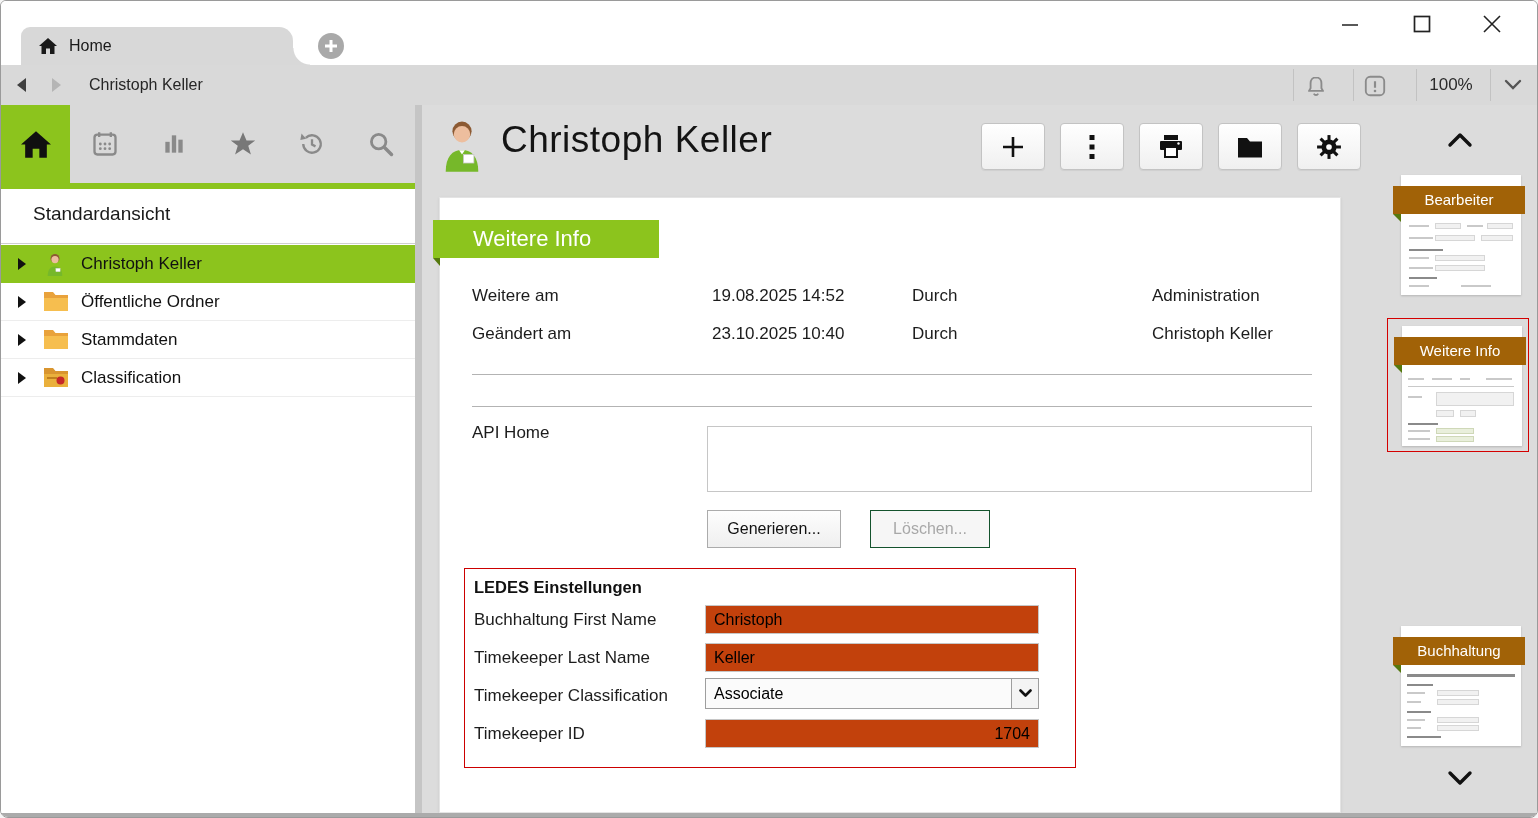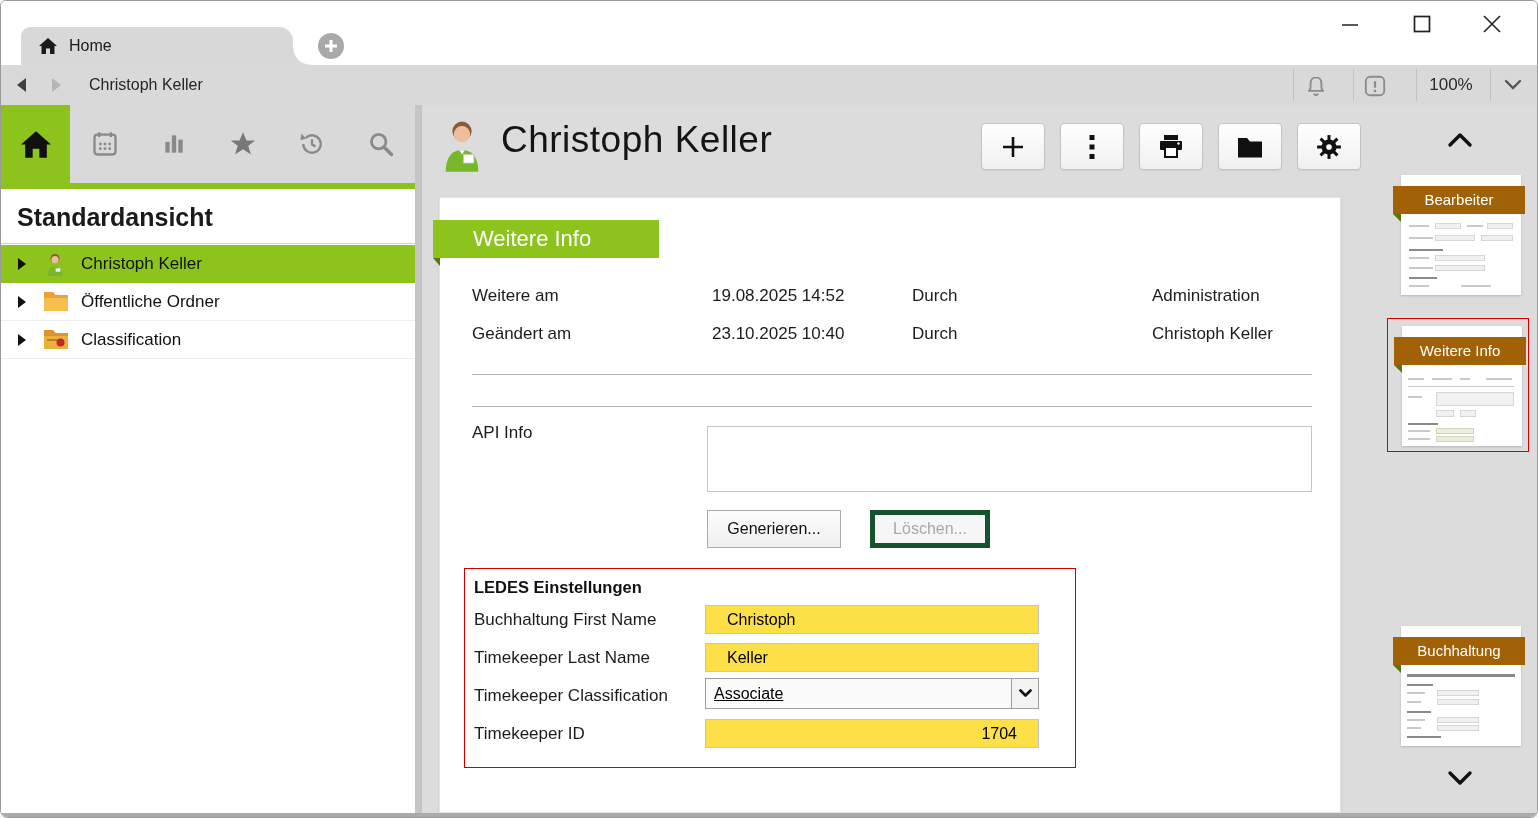--- a/index.html
+++ b/index.html
@@ -26,21 +26,21 @@
   #zoom-level{position:absolute;left:1424px;top:64px;width:52px;height:40px;line-height:40px;text-align:center;font-size:17px;color:#2b2b2b;cursor:default;}
   #nav-chevron{position:absolute;left:1502px;top:77px;width:22px;height:16px;cursor:pointer;}
 
   
   #sidebar{position:absolute;left:0;top:104px;width:414px;height:708px;background:#fff;}
   #iconstrip{position:absolute;left:0;top:0;width:414px;height:78px;background:#d9d9d9;display:flex;}
   .side-tab{flex:1;display:flex;align-items:center;justify-content:center;cursor:pointer;}
   .side-tab.active{background:#8cc41d;}
   #greenbar{position:absolute;left:0;top:78px;width:414px;height:6px;background:#8cc41d;}
   #view-title{position:absolute;left:0;top:84px;width:414px;height:55px;border-bottom:1px solid #cfcfcf;box-sizing:border-box;}
-  #view-title span{position:absolute;left:16px;top:14px;font-size:25px;color:#1a1a1a;font-weight:bold;}
+  #view-title span{position:absolute;left:32px;top:14px;font-size:19px;color:#1a1a1a;}
   #tree{position:absolute;left:0;top:140px;width:414px;}
   .tree-row{position:relative;height:38px;border-bottom:1px solid #ededed;display:flex;align-items:center;padding-left:16px;box-sizing:border-box;cursor:pointer;background:#fff;}
   .tree-row.selected{background:#8cc41d;border-bottom:1px solid #8cc41d;}
   .tree-row .expander{width:12px;height:14px;margin-right:14px;flex:none;}
   .tree-row .ticon{width:26px;height:24px;margin-right:12px;flex:none;}
   .tree-row .tlabel{font-size:17px;color:#111;}
 
   #splitter{position:absolute;left:414px;top:104px;width:7px;height:708px;background:#c5c5c5;}
 
   
@@ -53,27 +53,27 @@
   #card{position:absolute;left:17px;top:92px;width:902px;height:616px;background:#fff;border:1px solid #e4e4e4;box-sizing:border-box;box-shadow:0 1px 3px rgba(0,0,0,.08);}
   #ribbon{position:absolute;left:-7px;top:22px;width:226px;height:38px;background:#8cc41d;color:#fff;font-size:22px;line-height:38px;padding-left:40px;box-sizing:border-box;}
   #ribbon .fold{position:absolute;left:0;top:100%;width:7px;height:8px;background:#55790e;clip-path:polygon(0 0,100% 0,100% 100%);}
 
   .meta-label{position:absolute;font-size:17px;color:#1c1c1c;}
   .card-divider{position:absolute;left:32px;width:840px;height:1px;background:#b3b3b3;}
 
   #api-textarea{position:absolute;left:267px;top:228px;width:605px;height:66px;border:1px solid #c6c6c6;resize:none;font-family:"Liberation Sans",sans-serif;font-size:15px;padding:4px 8px;box-sizing:border-box;background:#fff;}
   .btn{position:absolute;top:312px;height:38px;background:linear-gradient(#fdfdfd,#efefef);border:1px solid #ababab;font-family:"Liberation Sans",sans-serif;font-size:16px;color:#111;cursor:pointer;}
   #btn-generate{left:267px;width:134px;}
-  #btn-delete{left:430px;width:120px;background:#f6f6f6;border:5px solid #14532d;color:#a8a8a8;cursor:default;}
+  #btn-delete{left:430px;width:120px;background:#f6f6f6;border:1px solid #14532d;color:#a8a8a8;cursor:default;}
 
   #ledes{position:absolute;left:24px;top:370px;width:612px;height:200px;border:1px solid #cc0000;box-sizing:border-box;}
   #ledes-title{position:absolute;left:9px;top:9px;font-size:16.5px;font-weight:bold;color:#111;}
   .ledes-label{position:absolute;left:9px;font-size:17px;color:#1c1c1c;}
-  .ledes-input{position:absolute;left:240px;width:334px;height:29px;background:#fde047;border:1px solid #c6c6c6;font-family:"Liberation Sans",sans-serif;font-size:16px;color:#000;padding:0 21px;box-sizing:border-box;}
-  #ledes-select{position:absolute;left:240px;top:109px;width:334px;height:31px;background:#fbfbfb;border:1px solid #9e9e9e;box-sizing:border-box;cursor:pointer;display:flex;align-items:center;text-decoration:underline;}
+  .ledes-input{position:absolute;left:240px;width:334px;height:29px;background:#c2410c;border:1px solid #c6c6c6;font-family:"Liberation Sans",sans-serif;font-size:16px;color:#000;padding:0 8px;box-sizing:border-box;}
+  #ledes-select{position:absolute;left:240px;top:109px;width:334px;height:31px;background:#fbfbfb;border:1px solid #9e9e9e;box-sizing:border-box;cursor:pointer;display:flex;align-items:center;}
   #ledes-select .sel-text{flex:1;font-size:16px;color:#000;padding-left:8px;}
   #ledes-select .sel-btn{width:26px;height:100%;border-left:1px solid #9e9e9e;background:#f4f4f4;display:flex;align-items:center;justify-content:center;flex:none;}
 
   
   #rightpanel{position:absolute;left:1380px;top:104px;width:158px;height:708px;background:#dcdcdc;}
   .scrollbtn{position:absolute;left:64px;width:30px;height:22px;display:flex;align-items:center;justify-content:center;cursor:pointer;}
   #scroll-up{top:24px;} #scroll-down{top:662px;}
   .thumb{position:absolute;left:6px;width:142px;height:134px;cursor:pointer;box-sizing:border-box;}
   .thumb.selected{border:1px solid #d40000;}
   .thumb .tpage{position:absolute;left:14px;top:7px;width:120px;height:120px;background:#fff;box-shadow:0 1px 2px rgba(0,0,0,.18);}
@@ -264,20 +264,34 @@
           </span>
         <span class="ticon">
           <svg width="26" height="22" viewBox="0 0 26 22">
               <path d="M1 2 h9 l2.5 3 H25 v16 H1 Z" fill="#e9a23b"></path>
               <rect x="1" y="8" width="24" height="13" fill="#f6be4f"></rect>
             </svg>
         </span>
         <span class="tlabel">Öffentliche Ordner</span>
       </div>
 
+      <div class="tree-row">
+        <span class="expander">
+            <svg width="10" height="14" viewBox="0 0 10 14">
+              <path d="M1 1 L9 7 L1 13 Z" fill="#111"></path>
+            </svg>
+          </span>
+        <span class="ticon">
+          <svg width="26" height="22" viewBox="0 0 26 22">
+              <path d="M1 2 h9 l2.5 3 H25 v16 H1 Z" fill="#e9a23b"></path>
+              <rect x="1" y="8" width="24" height="13" fill="#f6be4f"></rect>
+            </svg>
+        </span>
+        <span class="tlabel">Stammdaten</span>
+      </div>
 
       <div class="tree-row">
         <span class="expander">
             <svg width="10" height="14" viewBox="0 0 10 14">
               <path d="M1 1 L9 7 L1 13 Z" fill="#111"></path>
             </svg>
           </span>
         <span class="ticon">
           <svg width="26" height="22" viewBox="0 0 26 22">
               <path d="M1 2 h9 l2.5 3 H25 v16 H1 Z" fill="#d9952f"></path>
@@ -373,21 +387,21 @@
       <span class="meta-label" style="left:712px;top:88px;">Administration</span>
 
       <span class="meta-label" style="left:32px;top:126px;">Geändert am</span>
       <span class="meta-label" style="left:272px;top:126px;">23.10.2025 10:40</span>
       <span class="meta-label" style="left:472px;top:126px;">Durch</span>
       <span class="meta-label" style="left:712px;top:126px;">Christoph Keller</span>
 
       <div class="card-divider" style="top:176px;"></div>
       <div class="card-divider" style="top:208px;"></div>
 
-      <span class="meta-label" style="left:32px;top:225px;">API Info</span>
+      <span class="meta-label" style="left:32px;top:225px;">API Home</span>
       <textarea id="api-textarea" style=""></textarea>
       <button class="btn" id="btn-generate">Generieren...</button>
       <button class="btn" id="btn-delete" disabled="">Löschen...</button>
 
       <div id="ledes">
         <span id="ledes-title">LEDES Einstellungen</span>
 
         <span class="ledes-label" style="top:41px;">Buchhaltung First Name</span>
         <input class="ledes-input" style="top: 36px;" readonly="" value="Christoph">
 

